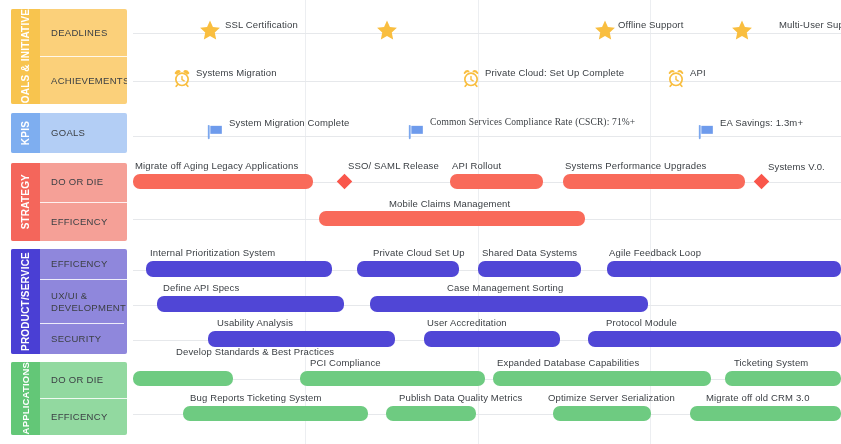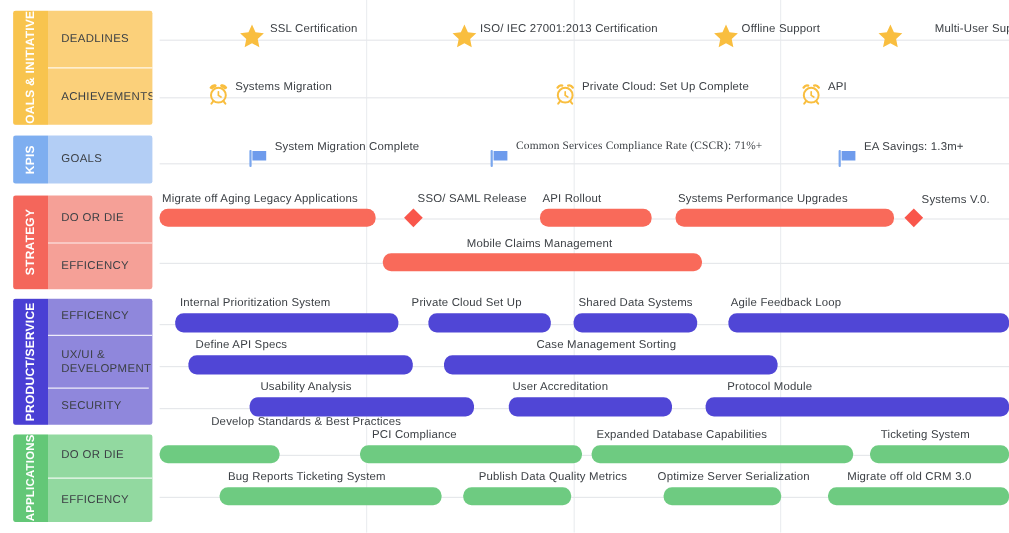--- a/index.html
+++ b/index.html
@@ -170,21 +170,20 @@
         </svg>
     </div>
 
     <div class="bar-label" style="left:92px; top:19px;">SSL Certification</div>
 
     <div class="icon-star" style="left:243px; top:19px;">
       <svg width="22" height="22" viewBox="0 0 24 24">
           <polygon points="12,1.5 15.2,8.6 22.8,9.5 17.2,14.7 18.7,22.3 12,18.5 5.3,22.3 6.8,14.7 1.2,9.5 8.8,8.6" fill="#F9BE3F"></polygon>
         </svg>
     </div>
-    <div class="bar-label" style="left:267px; top:19px;">ISO/ IEC 27001:2013 Certification</div>
 
     <div class="icon-star" style="left:461px; top:19px;">
       <svg width="22" height="22" viewBox="0 0 24 24">
           <polygon points="12,1.5 15.2,8.6 22.8,9.5 17.2,14.7 18.7,22.3 12,18.5 5.3,22.3 6.8,14.7 1.2,9.5 8.8,8.6" fill="#F9BE3F"></polygon>
         </svg>
     </div>
     <div class="bar-label" style="left:485px; top:19px;">Offline Support</div>
 
     <div class="icon-star" style="left:598px; top:19px;">
       <svg width="22" height="22" viewBox="0 0 24 24">
@@ -271,21 +270,21 @@
 
     <div class="lane-line" style="top:219px;"></div>
     <div class="bar" style="left:186px; top:211px; width:266px; height:15px; background:#F96A5A;"></div>
     <div class="bar-label" style="left:256px; top:198px;">Mobile Claims Management</div>
 
     <div class="lane-line" style="top:270px;"></div>
     <div class="bar" style="left:13px; top:261px; width:186px; height:16px; background:#5046D6;"></div>
     <div class="bar-label" style="left:17px; top:247px;">Internal Prioritization System</div>
 
     <div class="bar" style="left:224px; top:261px; width:102px; height:16px; background:#5046D6;"></div>
-    <div class="bar-label" style="left:210px; top:247px;">Private Cloud Set Up</div>
+    <div class="bar-label" style="left:240px; top:247px;">Private Cloud Set Up</div>
 
     <div class="bar" style="left:345px; top:261px; width:103px; height:16px; background:#5046D6;"></div>
     <div class="bar-label" style="left:349px; top:247px;">Shared Data Systems</div>
 
     <div class="bar" style="left:474px; top:261px; width:234px; height:16px; background:#5046D6;"></div>
     <div class="bar-label" style="left:476px; top:247px;">Agile Feedback Loop</div>
 
     <div class="lane-line" style="top:305px;"></div>
     <div class="bar" style="left:24px; top:296px; width:187px; height:16px; background:#5046D6;"></div>
     <div class="bar-label" style="left:30px; top:282px;">Define API Specs</div>

